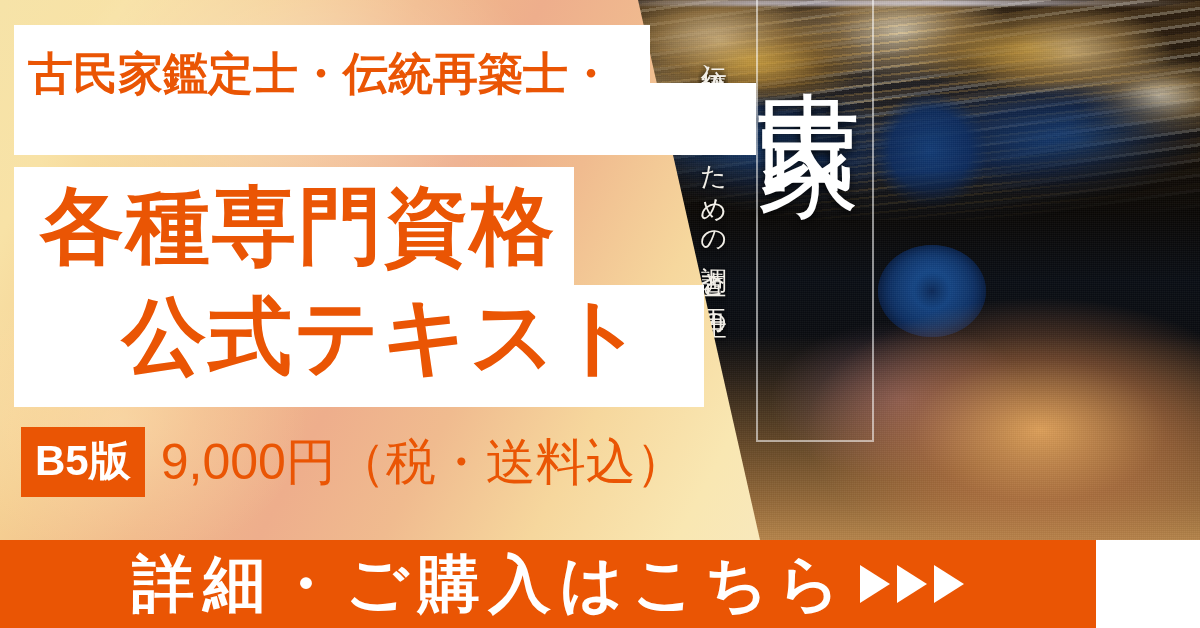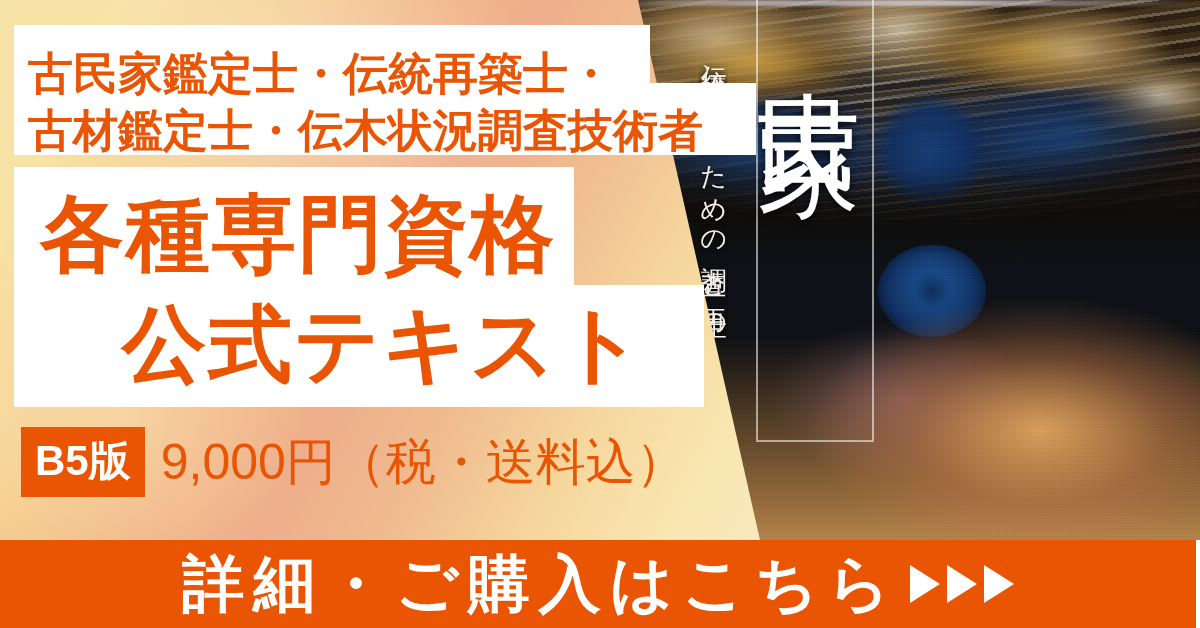--- a/index.html
+++ b/index.html
@@ -245,21 +245,21 @@
     width: 690px;
     color: #ea5504;
     font-weight: 700;
     font-size: 84px;
     line-height: 110px;
     white-space: nowrap;
   }
   .main-title .mt-line-1 {
     display: block;
     padding-left: 26px;
-    padding-top: 12px;
+    padding-top: 4px;
     letter-spacing: 2px;
   }
   .main-title .mt-line-2 {
     display: block;
     padding-left: 108px;
     letter-spacing: 2px;
   }
 
   
   .price-row {
@@ -288,21 +288,21 @@
     margin-left: 16px;
     letter-spacing: 0px;
     white-space: nowrap;
   }
 
   
   .cta-bar {
     position: absolute;
     left: 0;
     top: 540px;
-    width: 1196px;
+    width: 1096px;
     height: 88px;
     background: #ea5504;
     display: flex;
     align-items: center;
     justify-content: center;
     gap: 12px;
   }
   .cta-text {
     color: #ffffff;
     font-size: 62px;
@@ -344,21 +344,20 @@
     <div class="cover-subtitle">伝統構法、古民家活用のための調査と再生の</div>
   </div>
 
   <div class="promo">
     <div class="promo-bg"></div>
     <div class="promo-bg-soft"></div>
 
     <div class="panel-head"></div>
     <div class="headline">
       <span class="hl-line">古民家鑑定士・伝統再築士・</span>
-      <span class="hl-line">古材鑑定士・伝木状況調査技術者</span>
     </div>
 
     <div class="panel-title"></div>
     <div class="main-title">
       <span class="mt-line-1">各種専門資格</span>
       <span class="mt-line-2">公式テキスト</span>
     </div>
 
     <div class="price-row">
       <span class="size-badge">B5版</span>

